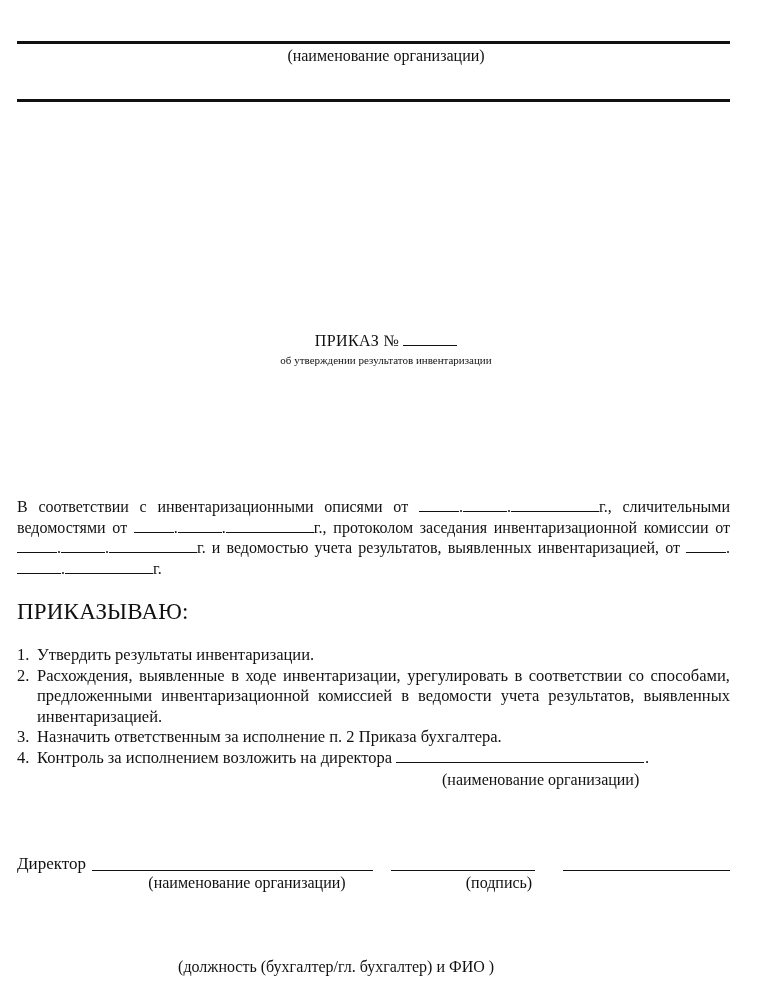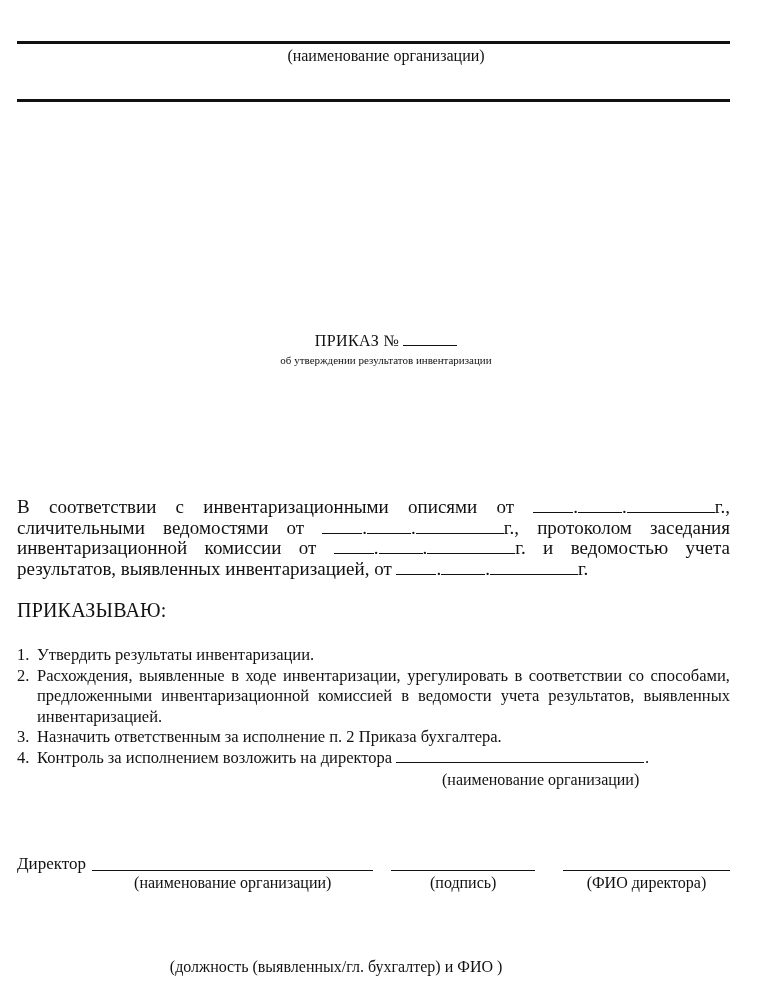--- a/index.html
+++ b/index.html
@@ -82,35 +82,35 @@
   .date-line .seg-a { width: 46px; height: 14px; }
   .date-line .seg-b { width: 46px; height: 14px; }
   .date-line .seg-c { width: 118px; height: 14px; }
   .date-line .dot { padding: 0 1px; }
 
   
   .para {
     position: absolute;
     left: 15px;
     width: 713px;
-    font-size: 19px;
+    font-size: 16px;
     line-height: 20.5px;
     text-align: justify;
     text-justify: inter-word;
   }
   .para-main { top: 497px; }
   .seg-d1 { width: 40px; height: 13px; }
   .seg-d2 { width: 44px; height: 13px; }
   .seg-d3 { width: 88px; height: 13px; }
 
   .prikazyvayu {
     position: absolute;
     left: 15px;
     top: 599px;
-    font-size: 20px;
+    font-size: 23px;
     letter-spacing: 0.2px;
   }
 
   
   .list {
     position: absolute;
     left: 15px;
     top: 645px;
     width: 713px;
     font-size: 16.5px;
@@ -247,24 +247,23 @@
         <div class="rule"></div>
       </div>
       <div class="rule-cell d-col3">
         <div class="rule"></div>
       </div>
     </div>
     <div class="sig-line">
       <span class="sig-label" style="visibility:hidden;">Директор</span>
       <div class="cap d-col1">(наименование организации)</div>
       <div class="cap d-col2">(подпись)</div>
-      <div class="cap d-col3">(ФИО директора)</div>
     </div>
   </div>
 
   <div class="sig-row sig-oznakomlen">
     <div class="sig-line">
       <span class="sig-label" style="visibility:hidden;">Ознакомлен</span>
-      <div class="cap o-col2">(должность (выявленных/гл. бухгалтер) и ФИО )</div>
+      <div class="cap o-col2">(должность (бухгалтер/гл. бухгалтер) и ФИО )</div>
     </div>
   </div>
 
 </div>
 
 </body></html>

